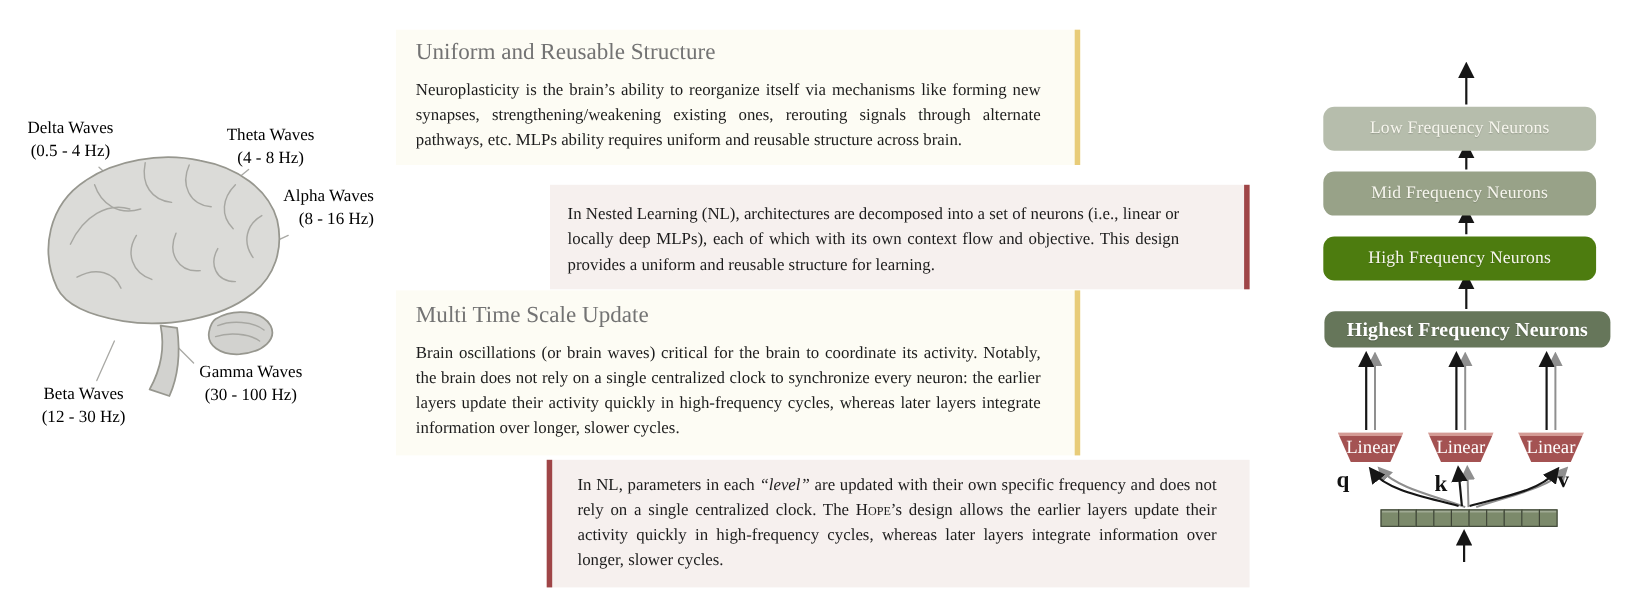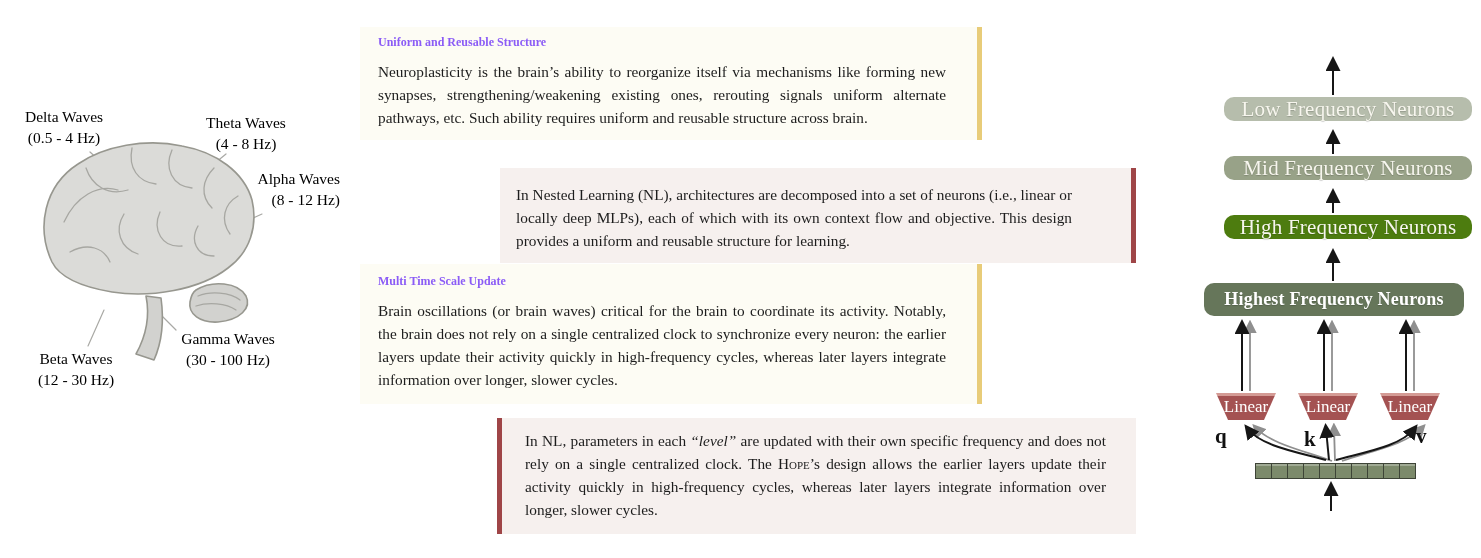--- a/index.html
+++ b/index.html
@@ -16,36 +16,36 @@
   .wl-theta{left:188px;top:112px;width:116px;}
   .wl-alpha{left:224px;top:168px;width:116px;text-align:right;}
   .wl-beta{left:14px;top:348px;width:124px;}
   .wl-gamma{left:158px;top:328px;width:140px;}
   
   .note{position:absolute;box-sizing:border-box;}
   .note-1{left:360px;top:27px;width:622px;padding:8px 36px 10px 18px;background:#fdfcf4;}
   .note-2{left:500px;top:168px;width:636px;padding:16px 64px 10px 16px;background:#f6f0ee;}
   .note-3{left:360px;top:264px;width:622px;padding:10px 36px 12px 18px;background:#fdfcf4;}
   .note-4{left:497px;top:418px;width:639px;padding:12px 30px 12px 28px;background:#f6f0ee;}
-  .note-title{font-size:12px;font-weight:700;margin:0 0 11px 0;color:#8b5cf6;}
+  .note-title{font-size:21px;font-weight:400;margin:0 0 11px 0;color:#737373;}
   .note-body{font-size:15.3px;line-height:1.5;text-align:justify;margin:0;color:#1c1c1c;}
   .note-body em{}
   .smallcaps{font-variant:small-caps;}
   .bar{position:absolute;top:0;bottom:0;width:5px;}
   .bar-yellow{background:#e8cc79;}
   .bar-red{background:#9f4547;}
   .bar-right{right:0;}
   .bar-left{left:0;}
   
   .arch-panel{position:absolute;left:1185px;top:0;width:296px;height:558px;}
   .arch-svg{position:absolute;left:0;top:0;}
   .freq-box{
-    position:absolute;left:39px;width:248px;height:24px;border-radius:10px;
+    position:absolute;left:18px;width:248px;height:40px;border-radius:10px;
     color:#f7f6ee;display:flex;align-items:center;justify-content:center;
-    font-size:21px;letter-spacing:.2px;text-shadow:0 1px 1px rgba(0,0,0,.18);
+    font-size:16px;letter-spacing:.2px;text-shadow:0 1px 1px rgba(0,0,0,.18);
   }
   .freq-0{top:97px;}
   .freq-1{top:156px;}
   .freq-2{top:215px;}
   .freq-3{top:283px;left:19px;width:260px;height:33px;font-weight:700;font-size:18px;color:#ffffff;}
   .trap{
     position:absolute;top:393px;width:60px;height:27px;
     clip-path:polygon(0 0,100% 0,80% 100%,20% 100%);
     background:linear-gradient(to bottom,#d49b95 0,#d49b95 3px,#a45252 3px);
     color:#fff;display:flex;align-items:center;justify-content:center;font-size:17px;
@@ -103,36 +103,36 @@
   <div class="wave-label wl-delta">
     <span>Delta Waves</span>
     <span>(0.5 - 4 Hz)</span>
   </div>
   <div class="wave-label wl-theta">
     <span>Theta Waves</span>
     <span>(4 - 8 Hz)</span>
   </div>
   <div class="wave-label wl-alpha">
     <span>Alpha Waves</span>
-    <span>(8 - 12 Hz)</span>
+    <span>(8 - 16 Hz)</span>
   </div>
   <div class="wave-label wl-beta">
     <span>Beta Waves</span>
     <span>(12 - 30 Hz)</span>
   </div>
   <div class="wave-label wl-gamma">
     <span>Gamma Waves</span>
     <span>(30 - 100 Hz)</span>
   </div>
 </section>
 
 <section>
   <div class="note note-1">
     <div class="note-title">Uniform and Reusable Structure</div>
-    <p class="note-body">Neuroplasticity is the brain’s ability to reorganize itself via mechanisms like forming new synapses, strengthening/weakening existing ones, rerouting signals uniform alternate pathways, etc. Such ability requires uniform and reusable structure across brain.</p>
+    <p class="note-body">Neuroplasticity is the brain’s ability to reorganize itself via mechanisms like forming new synapses, strengthening/weakening existing ones, rerouting signals through alternate pathways, etc. MLPs ability requires uniform and reusable structure across brain.</p>
     <span class="bar bar-yellow bar-right"></span>
   </div>
 
   <div class="note note-2">
     <p class="note-body">In Nested Learning (NL), architectures are decomposed into a set of neurons (i.e., linear or locally deep MLPs), each of which with its own context flow and objective. This design provides a uniform and reusable structure for learning.</p>
     <span class="bar bar-red bar-right"></span>
   </div>
 
   <div class="note note-3">
     <div class="note-title">Multi Time Scale Update</div>

